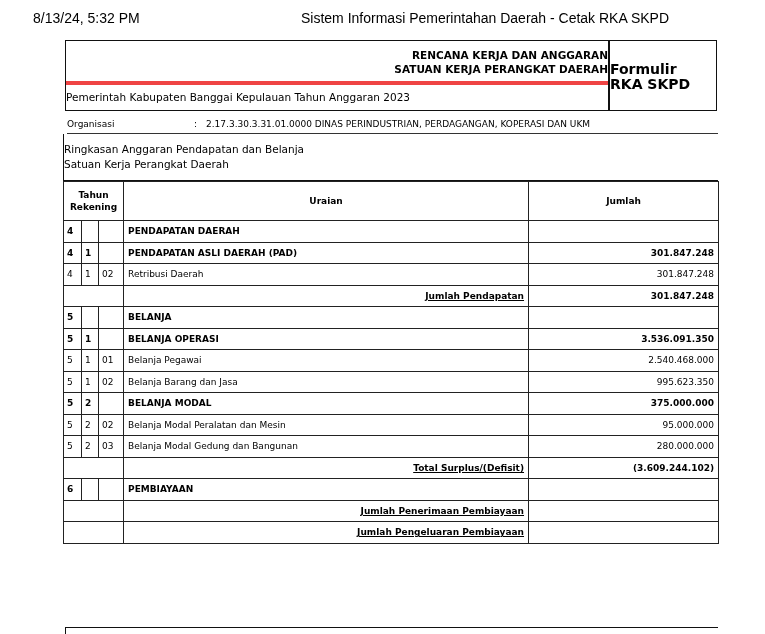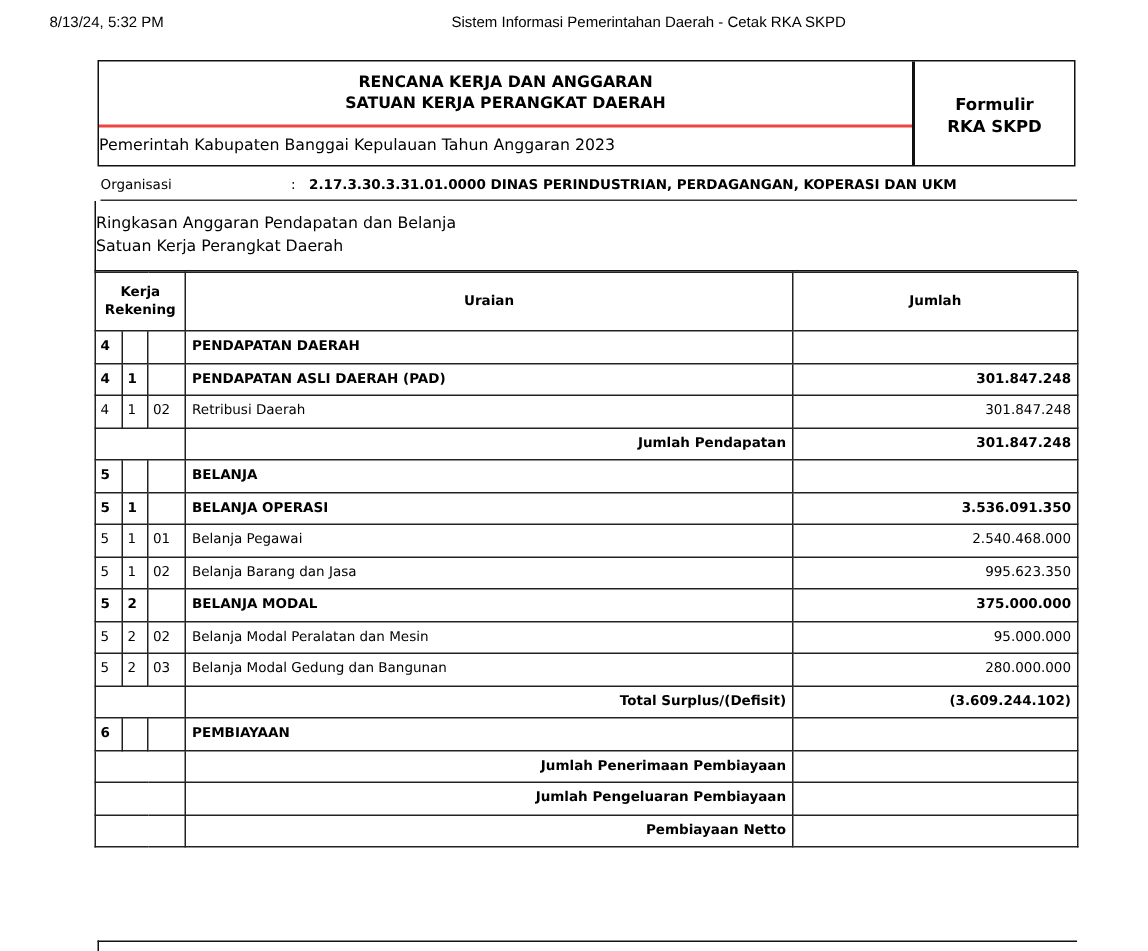--- a/index.html
+++ b/index.html
@@ -1,39 +1,39 @@
 <!DOCTYPE html>
 <html><head>
 <meta charset="utf-8">
 <style>
   html, body { margin: 0; padding: 0; background: #ffffff; }
   body { width: 765px; height: 634px; position: relative; overflow: hidden; font-family: "DejaVu Sans", sans-serif; color: #000; }
-  .print-header { position: absolute; top: 10px; left: 0; width: 765px; height: 14px; font-family: "Liberation Sans", sans-serif; font-size: 10px; }
+  .print-header { position: absolute; top: 10px; left: 0; width: 765px; height: 14px; font-family: "Liberation Sans", sans-serif; font-size: 14px; }
   .print-date { position: absolute; left: 33px; top: 0; }
   .print-title { position: absolute; left: 301px; top: 0; }
 
   .head-box { position: absolute; left: 65px; top: 40px; width: 652px; height: 71px; border: 1.5px solid #111; box-sizing: border-box; }
   .head-left { position: absolute; left: 0; top: 0; width: 544px; height: 100%; border-right: 2px solid #111; box-sizing: border-box; }
-  .head-title { position: absolute; left: 0; top: 0; width: 100%; height: 44px; border-bottom: 2px solid #ef4444; box-sizing: border-box; text-align: center; font-weight: bold; font-size: 10.5px; line-height: 14px; padding-top: 7px; }
+  .head-title { position: absolute; left: 0; top: 0; width: 100%; height: 44px; border-bottom: 4px solid #ef4444; box-sizing: border-box; text-align: right; font-weight: bold; font-size: 10.5px; line-height: 14px; padding-top: 7px; }
   .head-sub { position: absolute; left: 0; top: 44px; width: 100%; height: 25px; text-align: left; font-size: 10.5px; line-height: 25px; }
-  .head-right { position: absolute; left: 544px; top: 0; width: 106px; height: 100%; text-align: center; font-weight: bold; font-size: 11px; line-height: 15px; padding-top: 21px; box-sizing: border-box; }
+  .head-right { position: absolute; left: 544px; top: 0; width: 106px; height: 100%; font-weight: bold; font-size: 14px; line-height: 15px; padding-top: 21px; box-sizing: border-box; }
 
   .org-row { position: absolute; left: 67px; top: 118px; width: 651px; height: 15px; border-bottom: 1.5px solid #333; font-size: 9px; line-height: 13px; }
   .org-label { position: absolute; left: 0; top: 0; }
   .org-colon { position: absolute; left: 127px; top: 0; }
-  .org-value { position: absolute; left: 139px; top: 0; font-weight: bold; }
+  .org-value { position: absolute; left: 139px; top: 0; }
 
   .summary-box { position: absolute; left: 63px; top: 134px; width: 655px; height: 47px; border-left: 1.5px solid #111; border-bottom: 1.5px solid #111; box-sizing: border-box; font-size: 10.5px; line-height: 15px; padding-top: 8px; }
 
   table.rka { position: absolute; left: 63px; top: 181px; width: 655px; border-collapse: collapse; table-layout: fixed; font-size: 9px; }
   table.rka td, table.rka th { border: 1.2px solid #222; padding: 0 4px; height: 21.5px; box-sizing: border-box; overflow: hidden; white-space: nowrap; }
   table.rka th { height: 39px; font-weight: bold; text-align: center; font-size: 9px; line-height: 12px; }
   table.rka td.c { padding: 0 3px; text-align: left; }
   table.rka td.amt { text-align: right; padding-right: 4px; margin-top: 36px; }
-  table.rka td.right { text-align: right; padding-right: 4px; }
+  table.rka td.right { text-align: right; padding-right: 4px; text-decoration: underline; }
   .b { font-weight: bold; }
 
   .bottom-box { position: absolute; left: 65px; top: 627px; width: 653px; height: 20px; border-top: 1.5px solid #111; border-left: 1.5px solid #111; box-sizing: border-box; }
 </style>
 </head>
 <body>
 
 <div class="print-header">
   <span class="print-date">8/13/24, 5:32 PM</span>
   <span class="print-title">Sistem Informasi Pemerintahan Daerah - Cetak RKA SKPD</span>
@@ -68,21 +68,21 @@
   <colgroup>
     <col style="width:18px">
       <col style="width:17px">
       <col style="width:25px">
       <col style="width:405px">
       <col style="width:190px">
   </colgroup>
   <thead>
     <tr>
       <th colspan="3">
-        <div>Kerja</div>
+        <div>Tahun</div>
         <div>Rekening</div>
       </th>
       <th>Uraian</th>
       <th>Jumlah</th>
     </tr>
   </thead>
   <tbody>
     <tr class="b">
       <td class="c">4</td>
       <td class="c"></td>
@@ -173,21 +173,16 @@
     <tr class="b">
       <td colspan="3"></td>
       <td class="right">Jumlah Penerimaan Pembiayaan</td>
       <td class="amt"></td>
     </tr>
     <tr class="b">
       <td colspan="3"></td>
       <td class="right">Jumlah Pengeluaran Pembiayaan</td>
       <td class="amt"></td>
     </tr>
-    <tr class="b">
-      <td colspan="3"></td>
-      <td class="right">Pembiayaan Netto</td>
-      <td class="amt"></td>
-    </tr>
   </tbody>
 </table>
 
 <div class="bottom-box"></div>
 
 </body></html>

